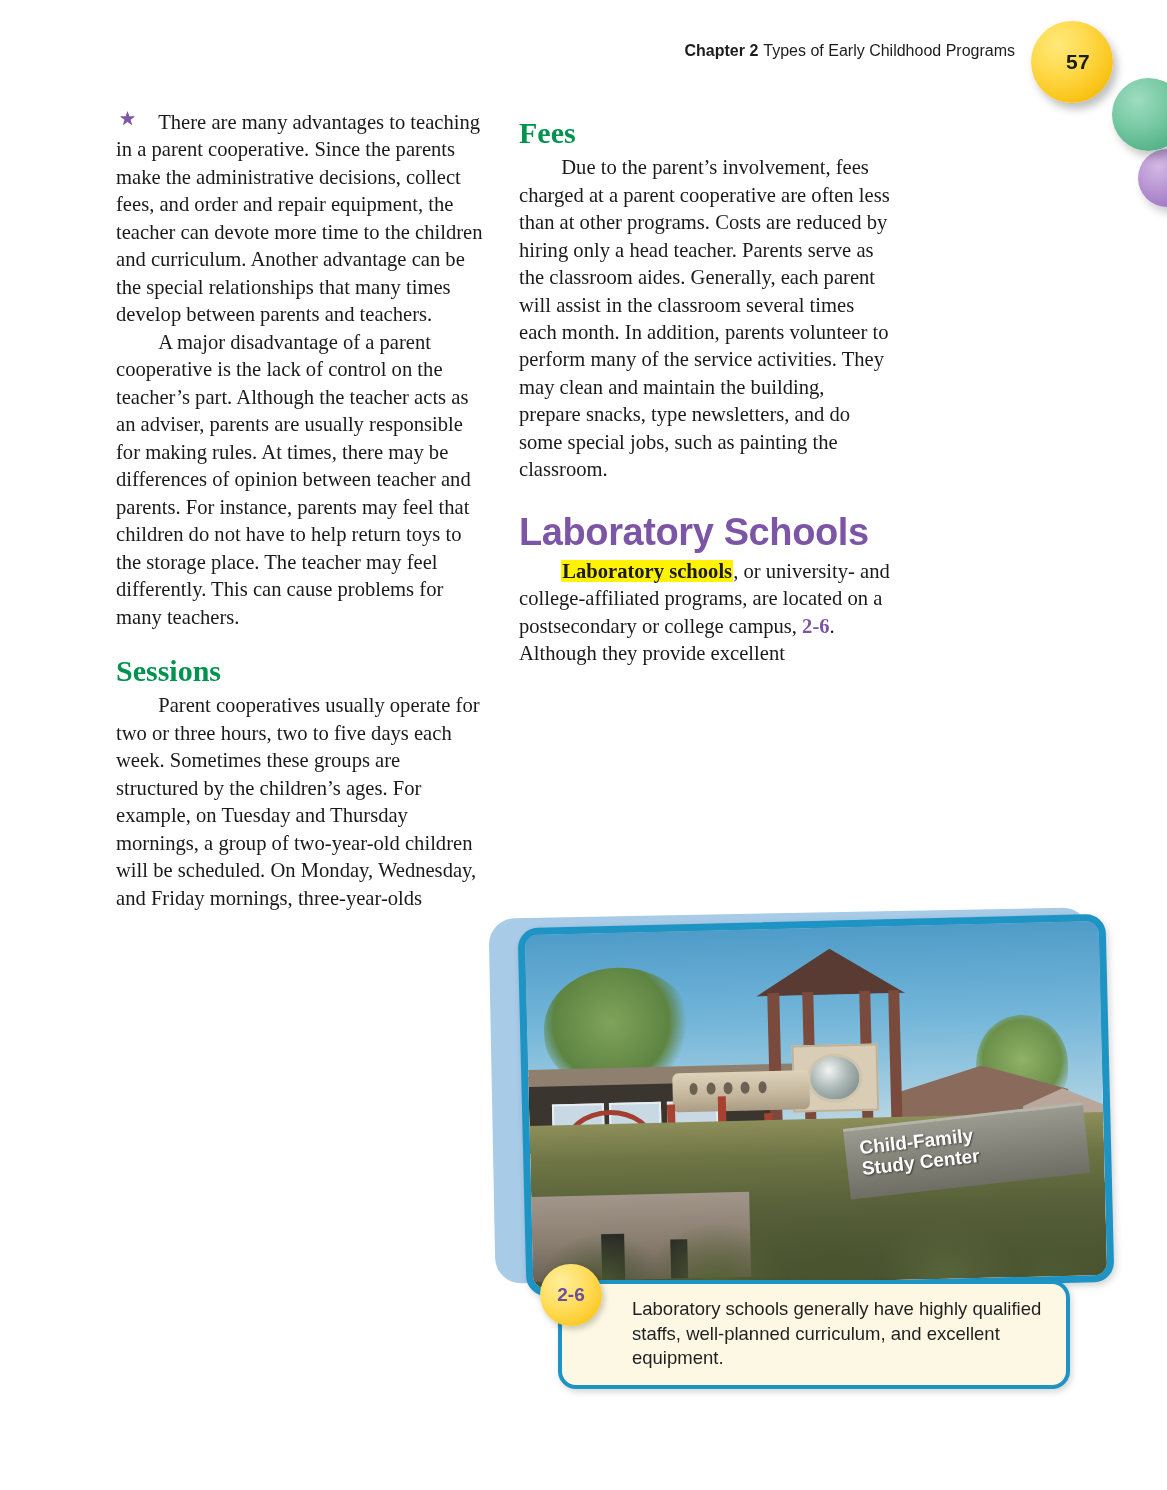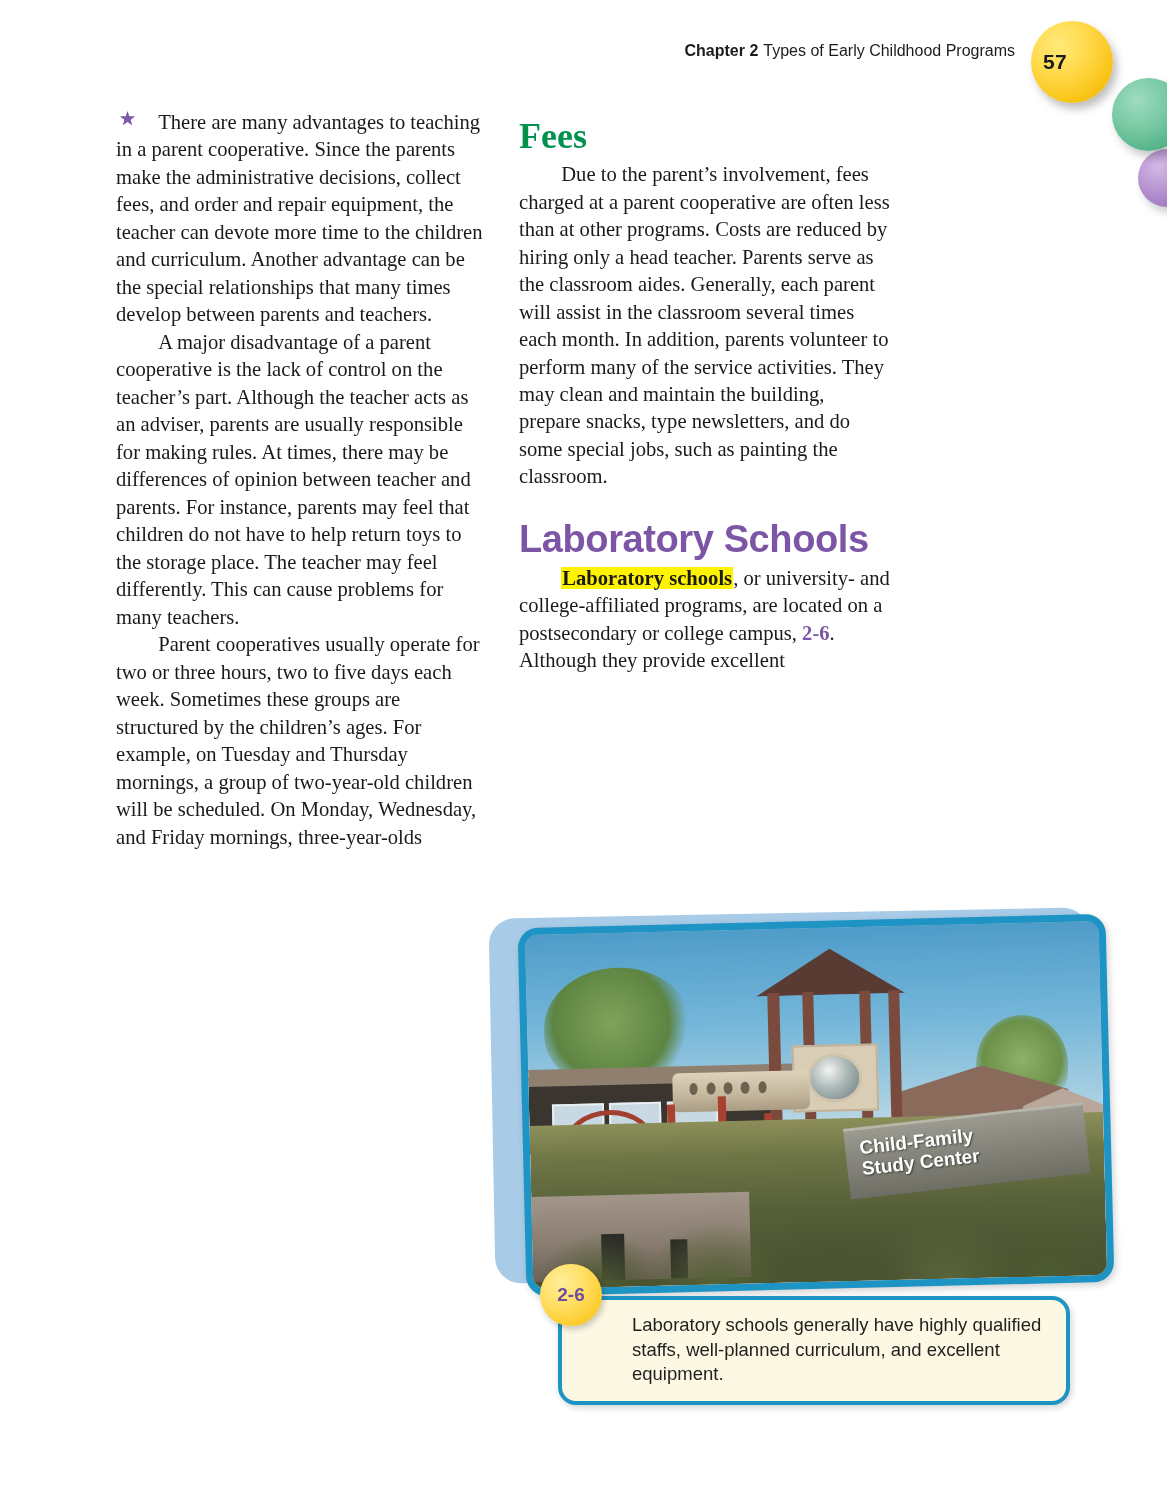--- a/index.html
+++ b/index.html
@@ -17,21 +17,21 @@
   .sphere { position: absolute; border-radius: 50%; }
   .sphere-yellow {
     left: 1031px; top: 21px; width: 82px; height: 82px;
     background: radial-gradient(circle at 33% 28%, #ffe97a 0%, #ffd94a 38%, #f9c417 72%, #e3ad0b 100%);
     box-shadow: 4px 6px 9px rgba(0,0,0,0.26);
     z-index: 4;
   }
   .sphere-yellow .pagenum {
     position: absolute; left: 12px; right: 0; top: 50%;
     transform: translateY(-50%);
-    text-align: left;
+    text-align: center;
     font-family: "Liberation Sans", sans-serif;
     font-weight: bold; font-size: 21px; color: #1b1b1b;
     letter-spacing: 0.3px;
   }
   .sphere-green {
     left: 1112px; top: 78px; width: 73px; height: 73px;
     background: radial-gradient(circle at 35% 30%, #9fdcc0 0%, #77c9a3 42%, #55b289 75%, #3d9a72 100%);
     box-shadow: 4px 6px 9px rgba(0,0,0,0.22);
     z-index: 3;
   }
@@ -83,21 +83,21 @@
   }
   ul.starlist li .star {
     position: absolute; left: 3px; top: -1px;
     color: #7c5aa8; font-size: 19px; line-height: 1.2;
   }
 
   h2.green {
     font-family: "Liberation Serif", serif;
     font-weight: bold;
     color: #029250;
-    font-size: 36px;
+    font-size: 30px;
     line-height: 1.17;
     margin: 20px 0 4px 0;
   }
   h2.green.tight { margin-top: 22px; }
 
   h1.purple {
     font-family: "Liberation Sans", sans-serif;
     font-weight: bold;
     color: #7c55a6;
     font-size: 38px;
@@ -214,21 +214,20 @@
     position: relative;
     background: #fdf8e3;
     border: 4px solid #1e94c4;
     border-radius: 18px;
     padding: 13px 16px 14px 70px;
     font-family: "Liberation Sans", sans-serif;
     font-size: 18.5px;
     line-height: 1.33;
     color: #1f1f1f;
     box-shadow: 2px 3px 6px rgba(0,0,0,0.16);
-    margin-top: 16px;
   }
   .caption-badge {
     position: absolute;
     left: -18px; top: -16px;
     width: 62px; height: 62px;
     border-radius: 50%;
     background: radial-gradient(circle at 34% 29%, #ffef9b 0%, #ffdf63 40%, #fbcb2a 75%, #e7b413 100%);
     box-shadow: 2px 3px 6px rgba(0,0,0,0.22);
     z-index: 2;
   }
@@ -264,20 +263,21 @@
       <li>
         <span class="star">★</span>
       </li>
     </ul>
 
 
 
     <p class="body">There are many advantages to teaching in a parent cooperative. Since the parents make the administrative decisions, collect fees, and order and repair equipment, the teacher can devote more time to the children and curriculum. Another advantage can be the special relationships that many times develop between parents and teachers.</p>
     <p class="body">A major disadvantage of a parent cooperative is the lack of control on the teacher’s part. Although the teacher acts as an adviser, parents are usually responsible for making rules. At times, there may be differences of opinion between teacher and parents. For instance, parents may feel that children do not have to help return toys to the storage place. The teacher may feel differently. This can cause problems for many teachers.</p>
 
+    <h2 class="green tight">Sessions</h2>
 
     <p class="body">Parent cooperatives usually operate for two or three hours, two to five days each week. Sometimes these groups are structured by the children’s ages. For example, on Tuesday and Thursday mornings, a group of two-year-old children will be scheduled. On Monday, Wednesday, and Friday mornings, three-year-olds</p>
   </div>
 
   <div class="col col-right">
 
 
     <h2 class="green">Fees</h2>
 
     <p class="body">Due to the parent’s involvement, fees charged at a parent cooperative are often less than at other programs. Costs are reduced by hiring only a head teacher. Parents serve as the classroom aides. Generally, each parent will assist in the classroom several times each month. In addition, parents volunteer to perform many of the service activities. They may clean and maintain the building, prepare snacks, type newsletters, and do some special jobs, such as painting the classroom.</p>

